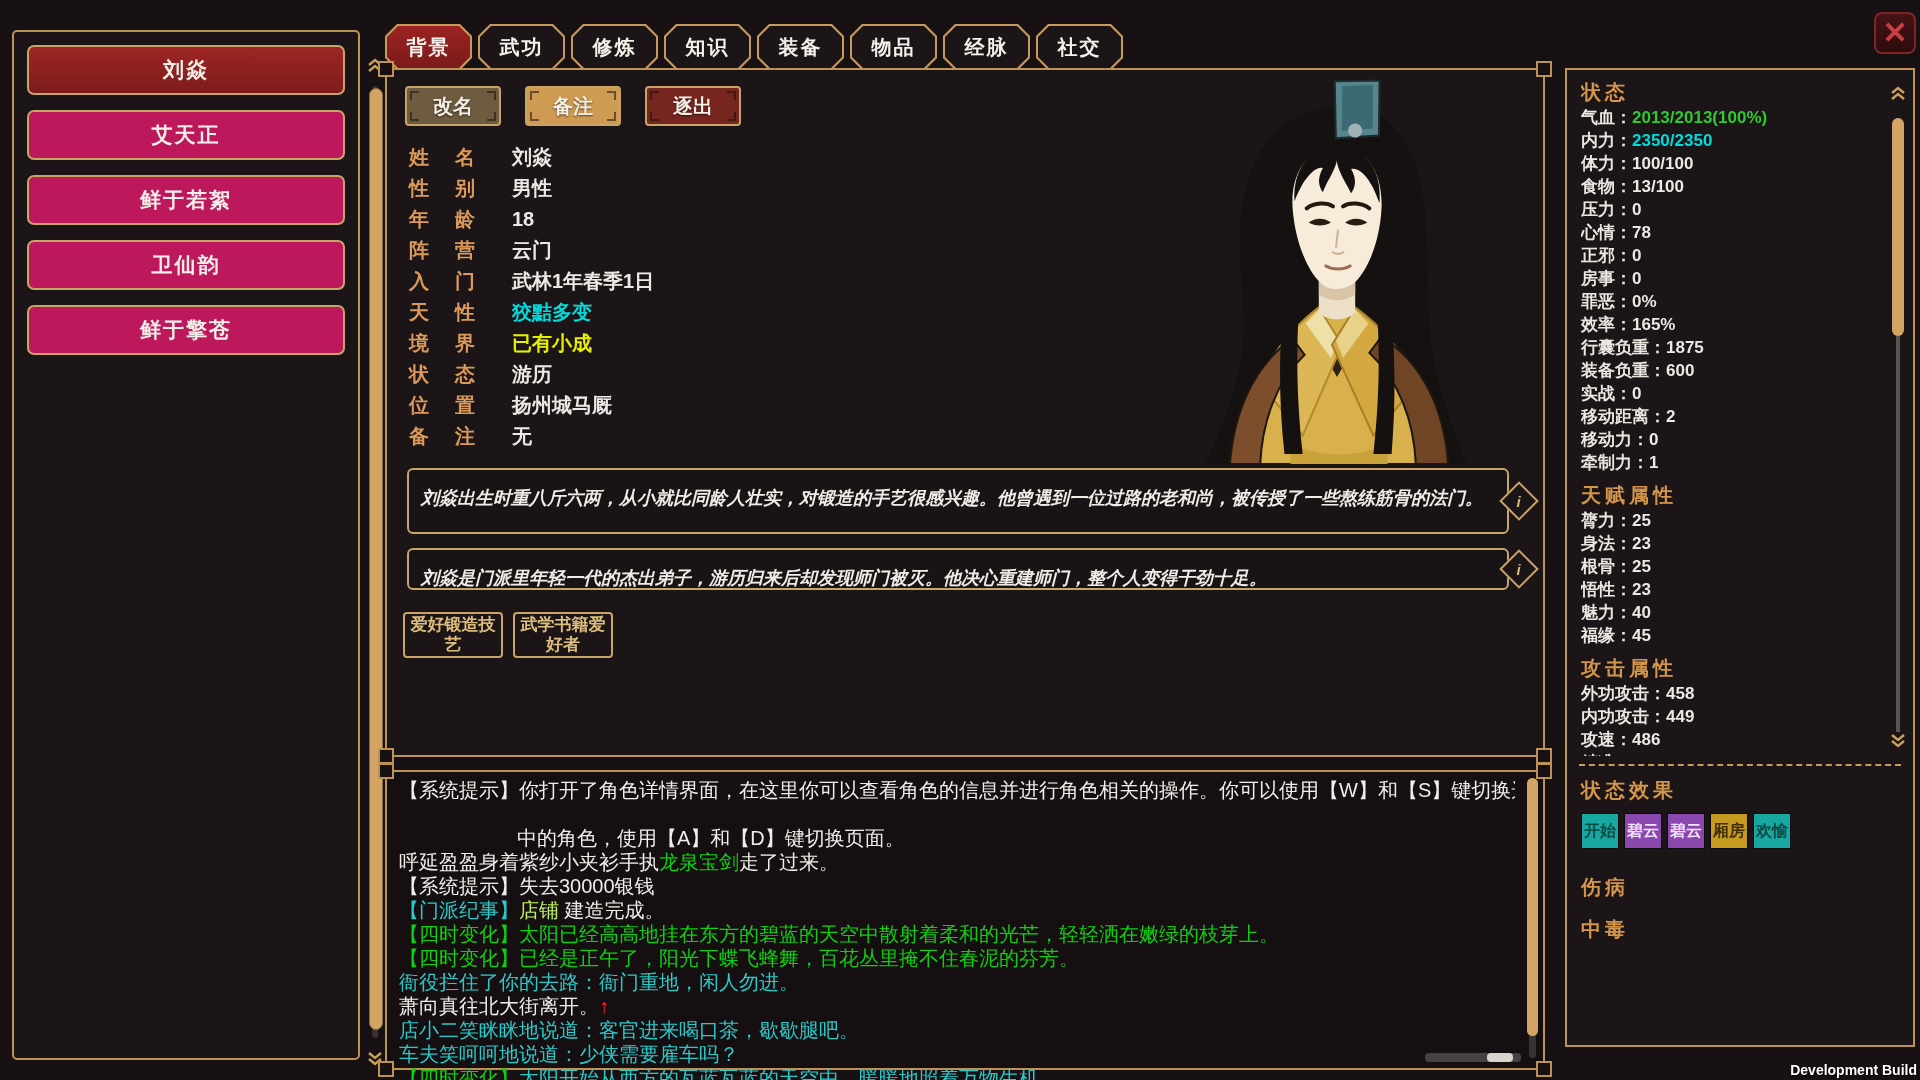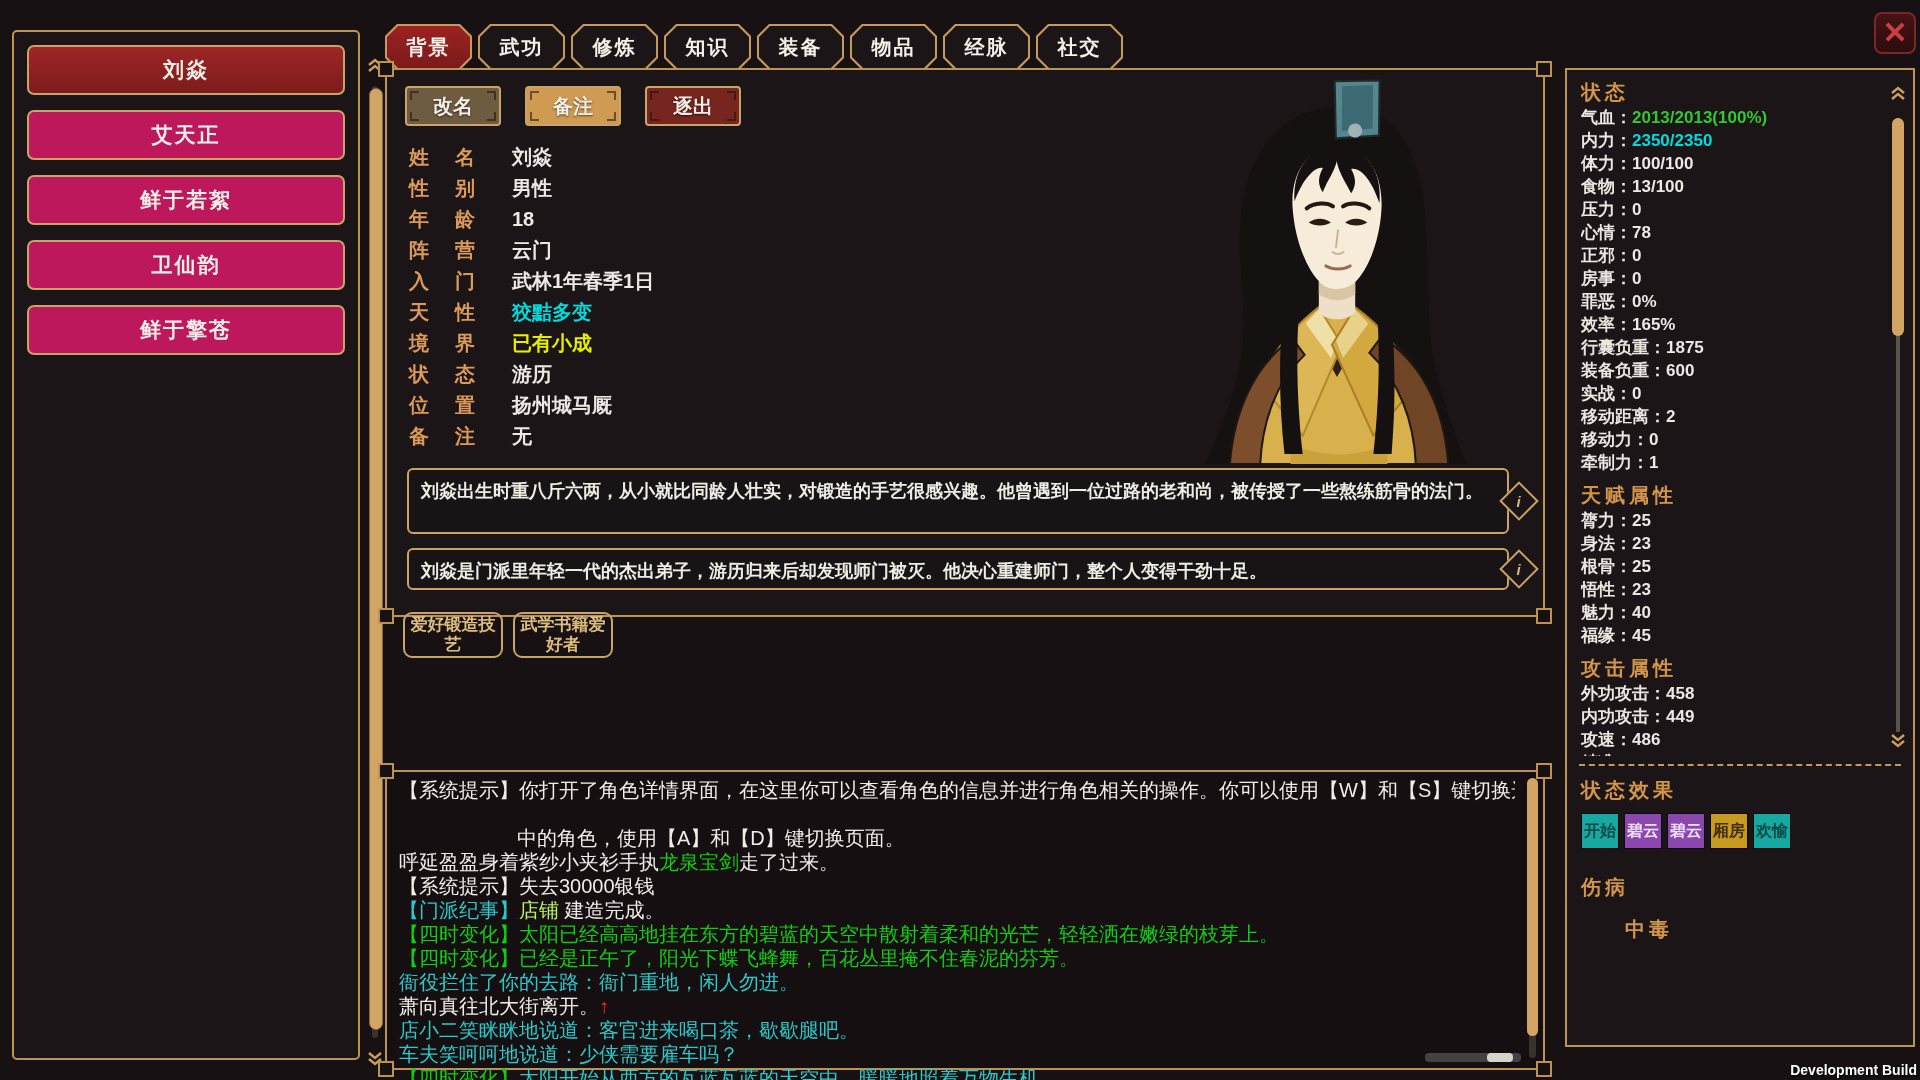--- a/index.html
+++ b/index.html
@@ -20,21 +20,21 @@
   
   .tab-bar{position:absolute;left:385px;top:24px;height:46px;display:flex;gap:6px;}
   .tab{position:relative;width:87px;height:46px;background:#c59a5a;cursor:pointer;
        clip-path:polygon(12px 0,calc(100% - 12px) 0,100% 12px,100% calc(100% - 12px),calc(100% - 12px) 100%,12px 100%,0 calc(100% - 12px),0 12px);}
   .tab-fill{position:absolute;inset:2px;background:#1b1517;
        clip-path:polygon(11px 0,calc(100% - 11px) 0,100% 11px,100% calc(100% - 11px),calc(100% - 11px) 100%,11px 100%,0 calc(100% - 11px),0 11px);}
   .tab.selected .tab-fill{background:linear-gradient(#9c2222,#7b1b1b);}
   .tab .lbl{position:absolute;inset:0;display:flex;align-items:center;justify-content:center;font-size:20px;font-weight:700;color:#f4f1ea;letter-spacing:2px;}
 
   
-  .main-panel{position:absolute;left:385px;top:68px;width:1160px;height:549px;border:2px solid #bd9355;background:#1b1517;box-sizing:border-box;}
+  .main-panel{position:absolute;left:385px;top:68px;width:1160px;height:689px;border:2px solid #bd9355;background:#1b1517;box-sizing:border-box;}
   .csq{position:absolute;width:12px;height:12px;border:2px solid #bd9355;background:#171114;}
   .csq.tl{left:-9px;top:-9px}.csq.tr{right:-9px;top:-9px}.csq.bl{left:-9px;bottom:-9px}.csq.br{right:-9px;bottom:-9px}
 
   .actions{position:absolute;left:18px;top:16px;display:flex;gap:24px;}
   .action-btn{position:relative;width:96px;height:40px;border:2px solid #c9a466;border-radius:4px;font-size:20px;font-weight:700;color:#f4efe6;text-shadow:0 1px 2px rgba(0,0,0,.6);cursor:pointer;font-family:inherit;padding:0;}
   .style-brown{background:#6e5c40;}
   .style-tan{background:#cf9a52;}
   .style-red{background:#77251f;}
   .cm1::before{content:"";position:absolute;left:3px;top:3px;width:7px;height:7px;border-left:2px solid rgba(25,16,12,.55);border-top:2px solid rgba(25,16,12,.55);}
   .cm1::after{content:"";position:absolute;right:3px;top:3px;width:7px;height:7px;border-right:2px solid rgba(25,16,12,.55);border-top:2px solid rgba(25,16,12,.55);}
@@ -42,29 +42,29 @@
   .cm2::after{content:"";position:absolute;right:3px;bottom:3px;width:7px;height:7px;border-right:2px solid rgba(25,16,12,.55);border-bottom:2px solid rgba(25,16,12,.55);}
 
   .fields{position:absolute;left:22px;top:72px;}
   .field-row{height:31px;display:flex;align-items:center;font-size:20px;}
   .field-label{display:inline-block;width:66px;color:#dc9a5a;font-weight:700;text-align:justify;text-align-last:justify;margin-right:37px;}
   .field-value{font-weight:600;}
   .c-white{color:#ece9e4}.c-cyan{color:#00dcdc}.c-yellow{color:#e6ef00}.c-green{color:#2fca2f}
 
   .portrait{position:absolute;left:782px;top:8px;width:334px;height:386px;}
 
-  .bio-box{position:absolute;left:20px;width:1102px;border:2px solid #c9a466;border-radius:6px;color:#efece6;font-size:18px;font-weight:600;line-height:26px;padding:8px 12px;box-sizing:border-box;background:rgba(0,0,0,.08);}
+  .bio-box{position:absolute;left:20px;width:1102px;border:2px solid #c9a466;border-radius:6px;color:#efece6;font-size:18px;font-weight:600;line-height:26px;padding:15px 12px;box-sizing:border-box;background:rgba(0,0,0,.08);font-style:italic;}
   .bio1{top:398px;height:66px;}
   .bio2{top:478px;height:42px;}
   .info-btn{position:absolute;left:1118px;width:24px;height:24px;border:2px solid #c9a466;background:#1b1517;transform:rotate(45deg);display:flex;align-items:center;justify-content:center;cursor:pointer;}
   .info-btn .g{transform:rotate(-45deg);color:#d8b878;font-size:15px;font-weight:700;font-style:italic;}
   .info1{top:417px;}.info2{top:485px;}
 
   .traits{position:absolute;left:16px;top:542px;display:flex;gap:10px;}
-  .trait-tag{width:100px;height:46px;padding:2px 4px;border:2px solid #c9a466;border-radius:9px;color:#dcbd7c;font-size:17px;font-weight:700;line-height:20px;text-align:center;display:flex;align-items:center;justify-content:center;box-sizing:border-box;cursor:default;}
+  .trait-tag{width:100px;height:46px;padding:2px 4px;border:2px solid #c9a466;border-radius:4px;color:#dcbd7c;font-size:17px;font-weight:700;line-height:20px;text-align:center;display:flex;align-items:center;justify-content:center;box-sizing:border-box;cursor:default;}
 
   
   .log-panel{position:absolute;left:385px;top:770px;width:1160px;height:300px;border:2px solid #bd9355;background:#150f12;box-sizing:border-box;}
   .log-lines{position:absolute;left:12px;top:6px;width:1116px;font-size:20px;line-height:24px;font-weight:500;}
   .log-line{white-space:nowrap;overflow:hidden;}
   .log-line.indent{padding-left:118px;margin-top:24px;}
   .lc-white{color:#f0ede8}.lc-green{color:#10cf10}.lc-cyan{color:#2cc9c9}.lc-orange{color:#bef264}.lc-red{color:#ff2b2b;font-weight:700}
   .log-vtrack{position:absolute;right:7px;top:6px;height:280px;width:7px;background:#39322f;border-radius:4px;}
   .log-vthumb{position:absolute;right:5px;top:6px;width:11px;height:258px;background:#d3a565;border-radius:6px;}
   .log-htrack{position:absolute;right:22px;bottom:6px;width:96px;height:9px;background:#474043;border-radius:4px;}
@@ -82,21 +82,21 @@
   .stats-thumb{position:absolute;right:9px;top:48px;width:12px;height:218px;background:#d3a565;border-radius:6px;}
   .stats-chev-down{position:absolute;right:7px;top:662px;}
   .dashed{position:absolute;left:12px;right:12px;top:694px;border-top:2px dashed #c29a5b;}
   .effects{position:absolute;left:14px;right:14px;top:706px;}
   .badges{display:flex;gap:5px;margin-top:9px;}
   .fx-badge{width:36px;height:34px;display:flex;align-items:center;justify-content:center;font-size:16px;font-weight:700;border:1px solid #0c0a0b;cursor:default;}
   .fx-teal{background:#17a9a1;color:#0b4a45;}
   .fx-purple{background:#8a48ae;color:#f0e2fa;}
   .fx-gold{background:#c79b1f;color:#43300a;}
   .injury-title{margin-top:24px;}
-  .poison-title{margin-top:14px;margin-left:44px;}
+  .poison-title{margin-top:14px;}
 
   
   .close-btn{position:absolute;left:1874px;top:12px;width:42px;height:42px;background:linear-gradient(#451316,#2d0c0e);border:2px solid #7e2526;border-radius:8px;color:#c84040;font-size:30px;font-weight:800;line-height:36px;text-align:center;padding:0;cursor:pointer;font-family:inherit;}
   .dev-build{position:absolute;right:3px;bottom:2px;font-size:14px;font-weight:700;color:#ffffff;text-shadow:1px 1px 2px #000;}
   .dchev{display:block;}
 </style>
 </head>
 <body>
 
 <div class="screen">

